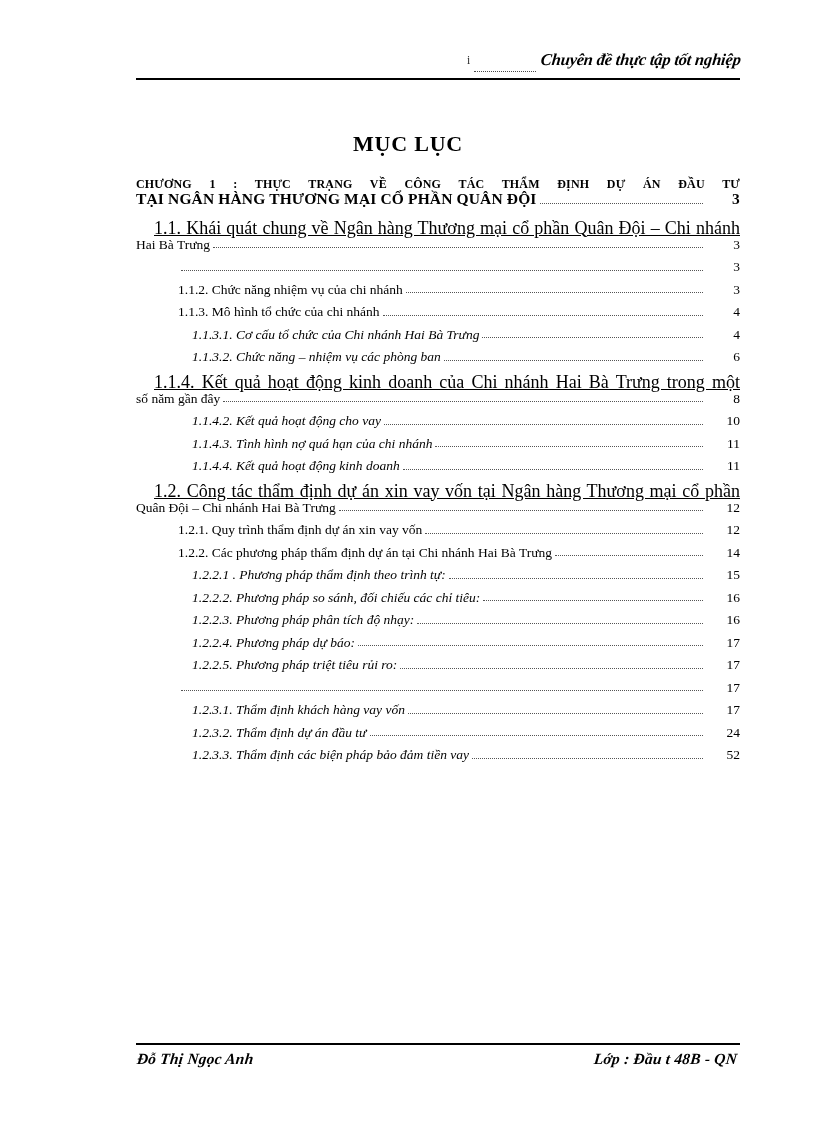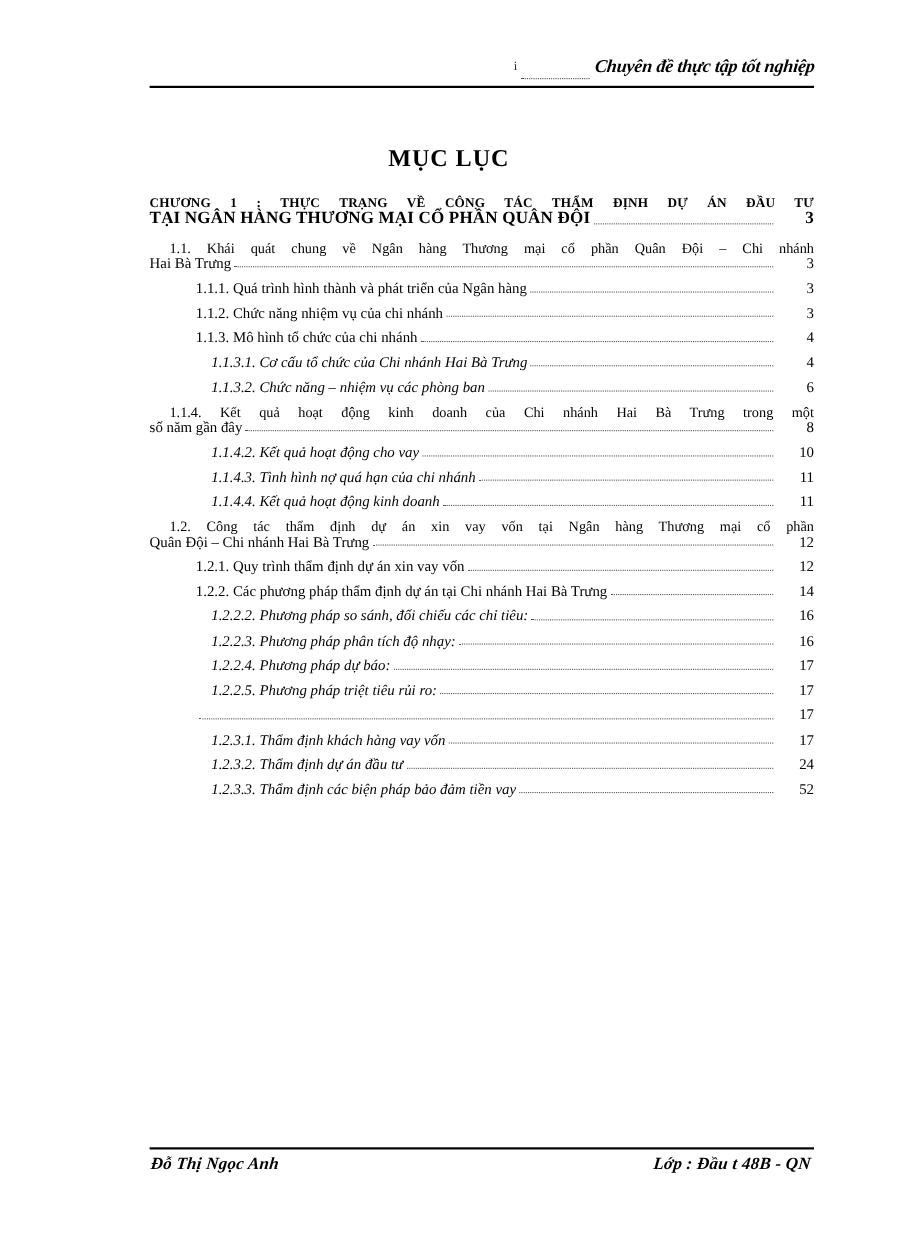--- a/index.html
+++ b/index.html
@@ -150,23 +150,24 @@
   }
 
   .lvl2 {
     font-size: 13.5px;
     padding-left: 18px;
     margin-bottom: 9px;
     align-items: center;
   }
   .lvl2 .toc-page { font-size: 13.5px; }
   .lvl2-wrap {
-    font-size: 13px;
+    font-size: 18px;
     padding-left: 18px;
     margin-bottom: 1px;
+    text-decoration: underline;
   }
   .lvl2-cont { padding-left: 18px; }
 
   .lvl3 {
     font-size: 13.5px;
     padding-left: 42px;
     margin-bottom: 9px;
   }
   .lvl3 .toc-page { font-size: 13.5px; }
 
@@ -226,21 +227,20 @@
         <span class="toc-leader"></span>
         <span class="toc-page">3</span>
       </div>
       <div class="toc-wrap lvl2-wrap"><span>1.1. Khái quát chung về Ngân hàng Thương mại cổ phần Quân Đội – Chi nhánh</span></div>
       <div class="toc-entry lvl2 lvl2-cont" style="padding-left: 0px;">
         <span class="toc-text">Hai Bà Trưng</span>
         <span class="toc-leader"></span>
         <span class="toc-page">3</span>
       </div>
       <div class="toc-entry lvl3">
-        <span class="toc-text">1.1.1.  Quá trình hình thành và phát triển của Ngân hàng</span>
         <span class="toc-leader"></span>
         <span class="toc-page">3</span>
       </div>
       <div class="toc-entry lvl3">
         <span class="toc-text">1.1.2.  Chức năng nhiệm vụ của chi nhánh</span>
         <span class="toc-leader"></span>
         <span class="toc-page">3</span>
       </div>
       <div class="toc-entry lvl3">
         <span class="toc-text">1.1.3.  Mô hình tổ chức của chi nhánh</span>
@@ -286,20 +286,25 @@
       </div>
       <div class="toc-entry lvl3">
         <span class="toc-text">1.2.1. Quy trình thẩm định dự án xin vay vốn</span>
         <span class="toc-leader"></span>
         <span class="toc-page">12</span>
       </div>
       <div class="toc-entry lvl3">
         <span class="toc-text">1.2.2. Các phương pháp thẩm định dự án tại Chi nhánh Hai Bà Trưng</span>
         <span class="toc-leader"></span>
         <span class="toc-page">14</span>
+      </div>
+      <div class="toc-entry lvl4">
+        <span class="toc-text">1.2.2.1 . Phương pháp thẩm định theo trình tự:</span>
+        <span class="toc-leader"></span>
+        <span class="toc-page">15</span>
       </div>
       <div class="toc-entry lvl4">
         <span class="toc-text">1.2.2.2. Phương pháp so sánh, đối chiếu các chỉ tiêu:</span>
         <span class="toc-leader"></span>
         <span class="toc-page">16</span>
       </div>
       <div class="toc-entry lvl4">
         <span class="toc-text">1.2.2.3. Phương pháp phân tích độ nhạy:</span>
         <span class="toc-leader"></span>
         <span class="toc-page">16</span>

